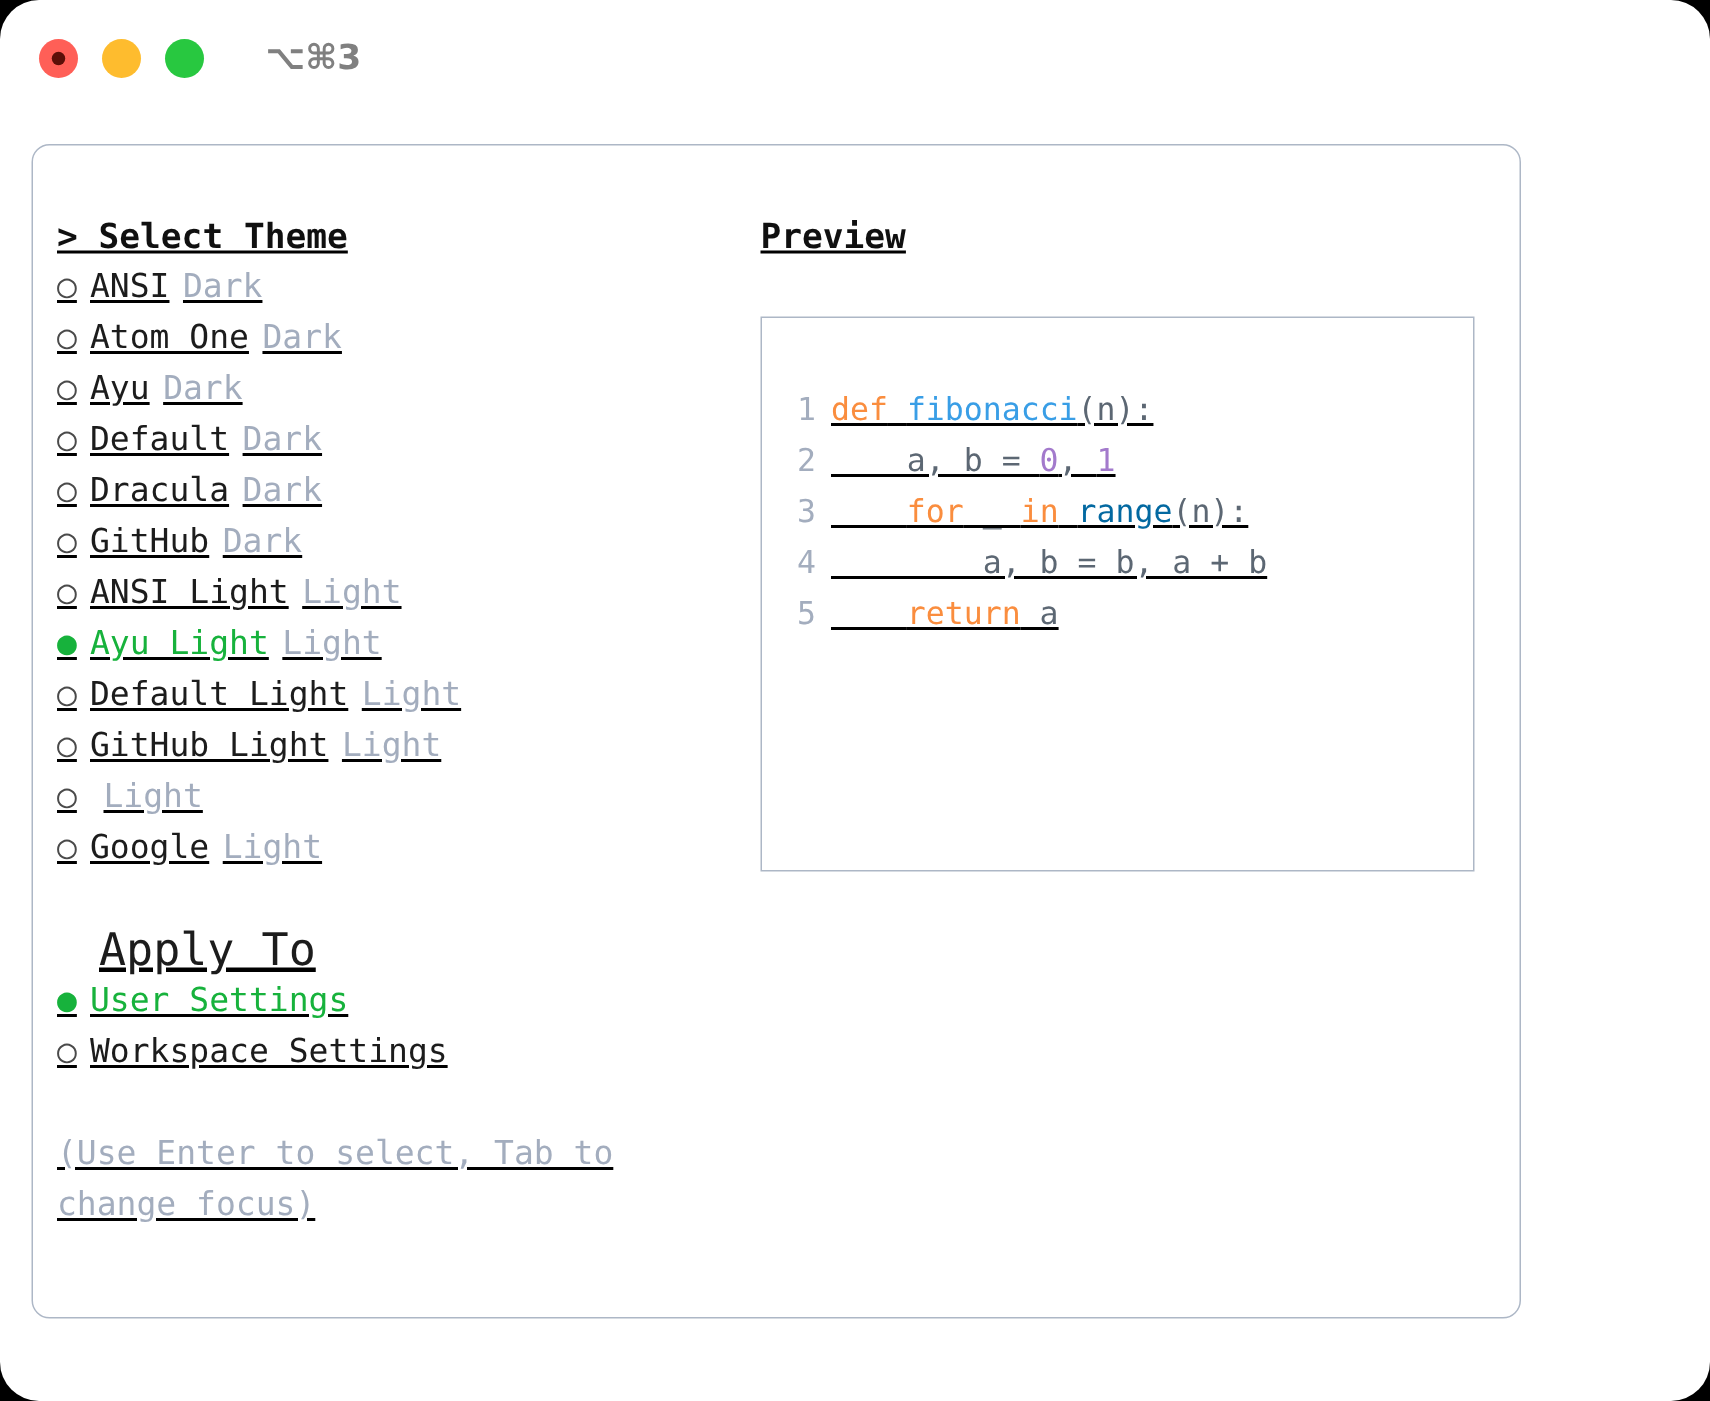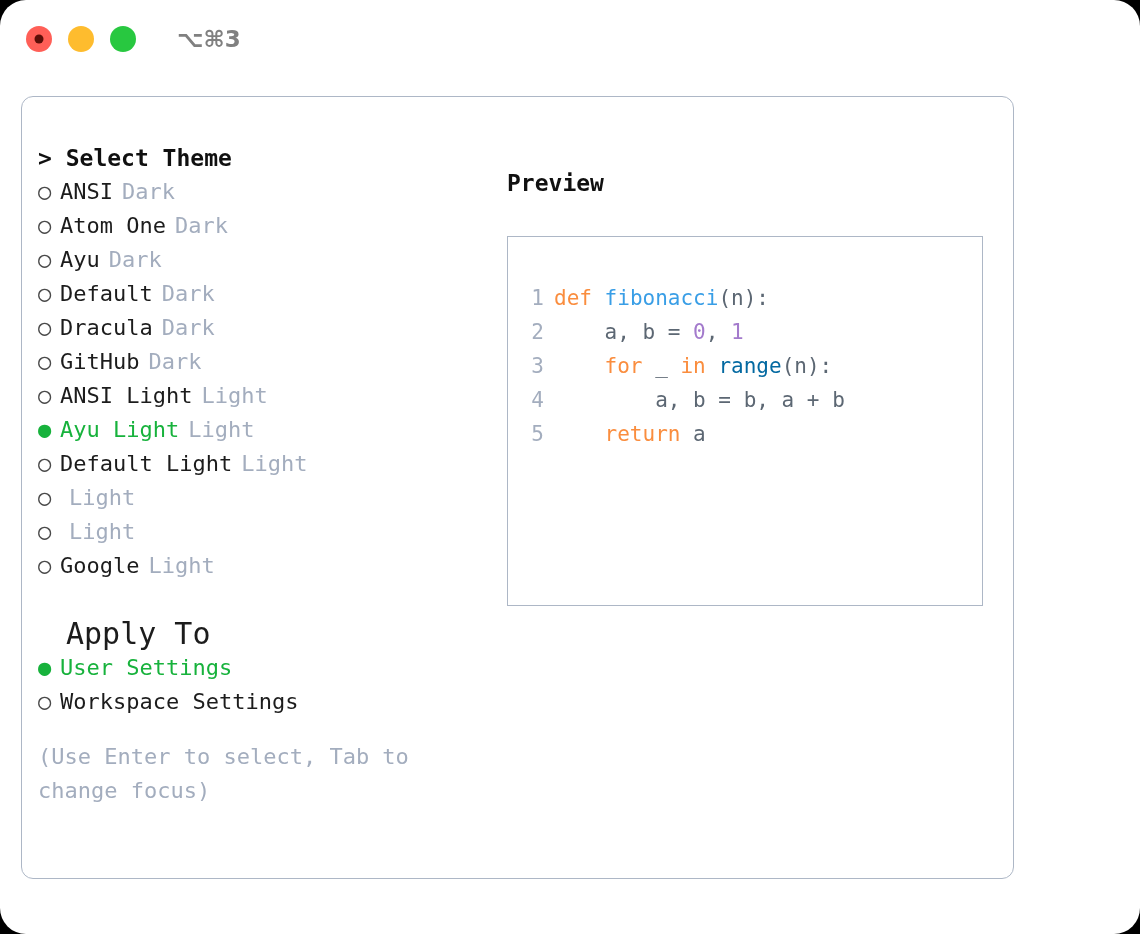--- a/index.html
+++ b/index.html
@@ -58,20 +58,21 @@
   
   .panel {
     position: absolute;
     left: 21px;
     top: 96px;
     width: 993px;
     height: 783px;
     border: 1.5px solid #adb7c6;
     border-radius: 12px;
     box-sizing: border-box;
+    text-decoration: underline;
   }
 
   .panel-inner {
     display: flex;
     padding: 44px 0 0 0;
     box-sizing: border-box;
     height: 100%;
   }
 
   
@@ -113,40 +114,39 @@
 
   .apply-title {
     font-size: 30px;
     color: #1c1c1c;
     line-height: 34px;
     padding-left: 28px;
     white-space: pre;
   }
 
   .hint {
-    margin-top: 21px;
+    margin-top: 34px;
     font-size: 22px;
     line-height: 34px;
     color: #a3adbe;
     width: 400px;
   }
 
   
   .right-col {
     padding-left: 15px;
     box-sizing: border-box;
     flex: 1;
   }
   .preview-title {
     font-size: 23px;
     font-weight: bold;
     color: #101010;
     line-height: 34px;
     margin-bottom: 36px;
-    margin-top: 25px;
   }
   .preview-box {
     width: 476px;
     height: 370px;
     border: 1.5px solid #adb7c6;
     box-sizing: border-box;
     padding: 44px 0 0 22px;
   }
   .code-line {
     font-size: 21px;
@@ -196,21 +196,21 @@
         <div id="theme-list">
             <div class="opt-row"><span class="bullet">○</span><span class="opt-name">ANSI</span><span class="opt-kind">Dark</span></div>
             <div class="opt-row"><span class="bullet">○</span><span class="opt-name">Atom One</span><span class="opt-kind">Dark</span></div>
             <div class="opt-row"><span class="bullet">○</span><span class="opt-name">Ayu</span><span class="opt-kind">Dark</span></div>
             <div class="opt-row"><span class="bullet">○</span><span class="opt-name">Default</span><span class="opt-kind">Dark</span></div>
             <div class="opt-row"><span class="bullet">○</span><span class="opt-name">Dracula</span><span class="opt-kind">Dark</span></div>
             <div class="opt-row"><span class="bullet">○</span><span class="opt-name">GitHub</span><span class="opt-kind">Dark</span></div>
             <div class="opt-row"><span class="bullet">○</span><span class="opt-name">ANSI Light</span><span class="opt-kind">Light</span></div>
             <div class="opt-row selected"><span class="bullet sel">●</span><span class="opt-name">Ayu Light</span><span class="opt-kind">Light</span></div>
             <div class="opt-row"><span class="bullet">○</span><span class="opt-name">Default Light</span><span class="opt-kind">Light</span></div>
-            <div class="opt-row"><span class="bullet">○</span><span class="opt-kind">Light</span></div>
+            <div class="opt-row"><span class="bullet">○</span><span class="opt-name">GitHub Light</span><span class="opt-kind">Light</span></div>
             <div class="opt-row"><span class="bullet">○</span><span class="opt-kind">Light</span></div>
             <div class="opt-row"><span class="bullet">○</span><span class="opt-name">Google</span><span class="opt-kind">Light</span></div>
           </div>
 
         <div class="spacer-lg"></div>
 
         <div class="apply-title">Apply To</div>
 
         <div id="apply-list">
             <div class="opt-row selected"><span class="bullet sel">●</span><span class="opt-name">User Settings</span></div>

